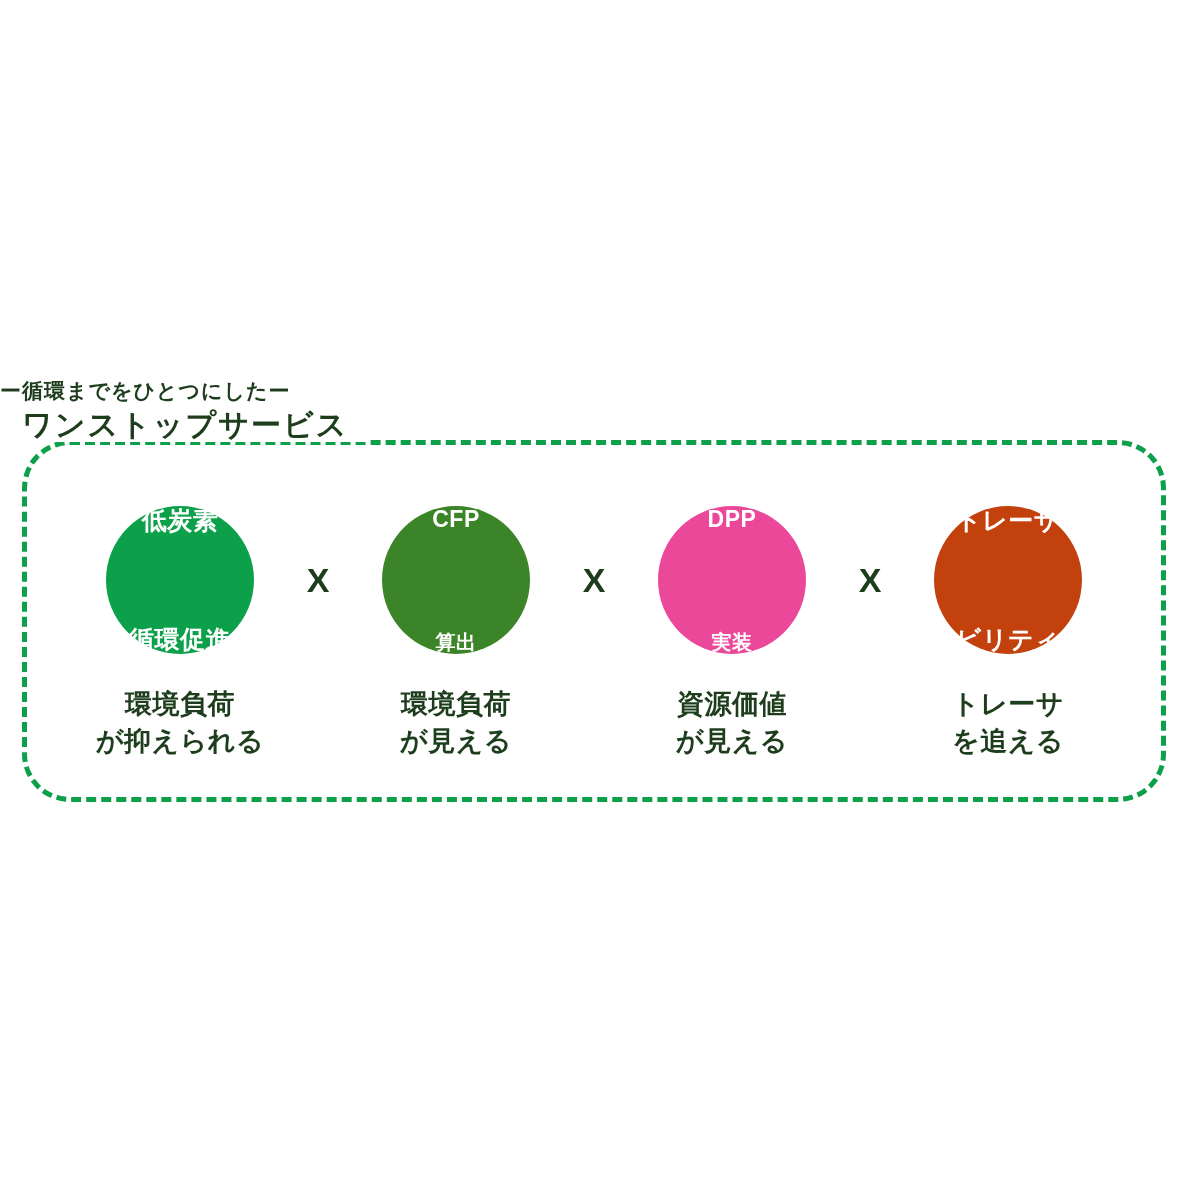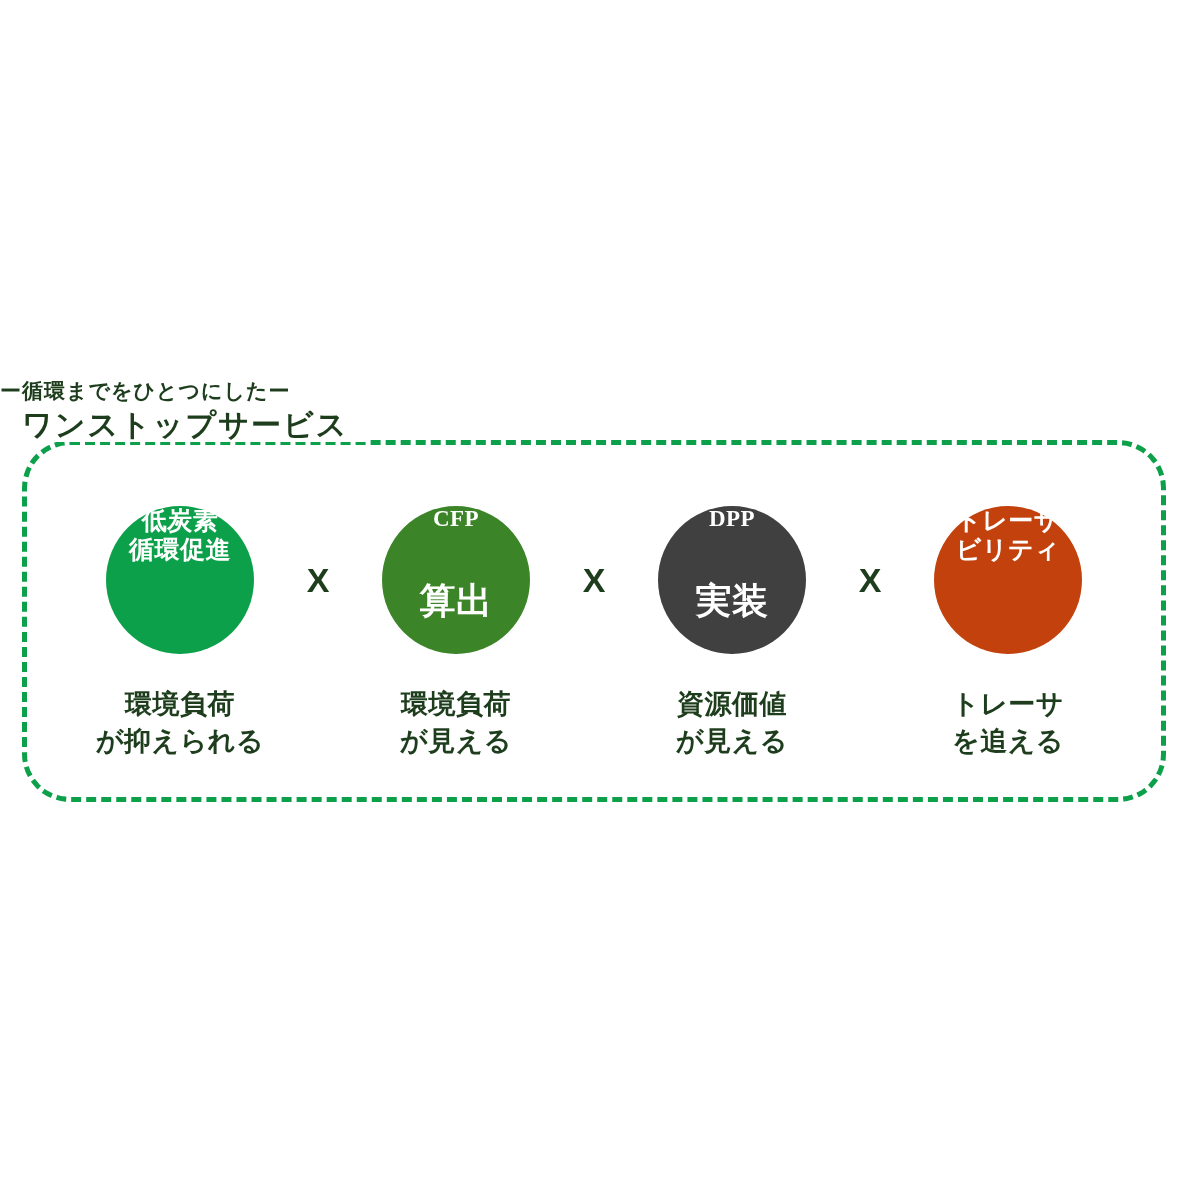--- a/index.html
+++ b/index.html
@@ -93,42 +93,41 @@
     align-items: center;
   }
 
   .bubble {
     width: 148px;
     height: 148px;
     border-radius: 50%;
     display: flex;
     flex-direction: column;
     align-items: center;
-    justify-content: flex-start;
+    justify-content: space-between;
     color: #ffffff;
     line-height: 1.16;
     text-align: center;
-    font-family: Liberation Serif, serif;
   }
   .bubble .l1, .bubble .l2 {
     display: block;
     white-space: nowrap;
   }
   .bubble.jp .l1, .bubble.jp .l2 {
     font-size: 25px;
     font-weight: 700;
     letter-spacing: 0.5px;
   }
   .bubble.en .l1 {
     font-size: 23px;
     font-weight: 700;
     letter-spacing: 0.5px;
   }
   .bubble.en .l2 {
-    font-size: 36px;
+    font-size: 20px;
     font-weight: 700;
     letter-spacing: 0.5px;
     margin-top: 48px;
   }
 
   .caption {
     margin-top: 32px;
     text-align: center;
     color: #1d3d1c;
     font-size: 27px;
@@ -182,21 +181,21 @@
       </div>
       <div class="caption">
         <span>環境負荷</span>
         <span>が見える</span>
       </div>
     </div>
 
     <div class="sep">X</div>
 
     <div class="node">
-      <div class="bubble en" style="background:#404040">
+      <div class="bubble en" style="background:#ec4899">
         <span class="l1">DPP</span>
         <span class="l2">実装</span>
       </div>
       <div class="caption">
         <span>資源価値</span>
         <span>が見える</span>
       </div>
     </div>
 
     <div class="sep">X</div>

